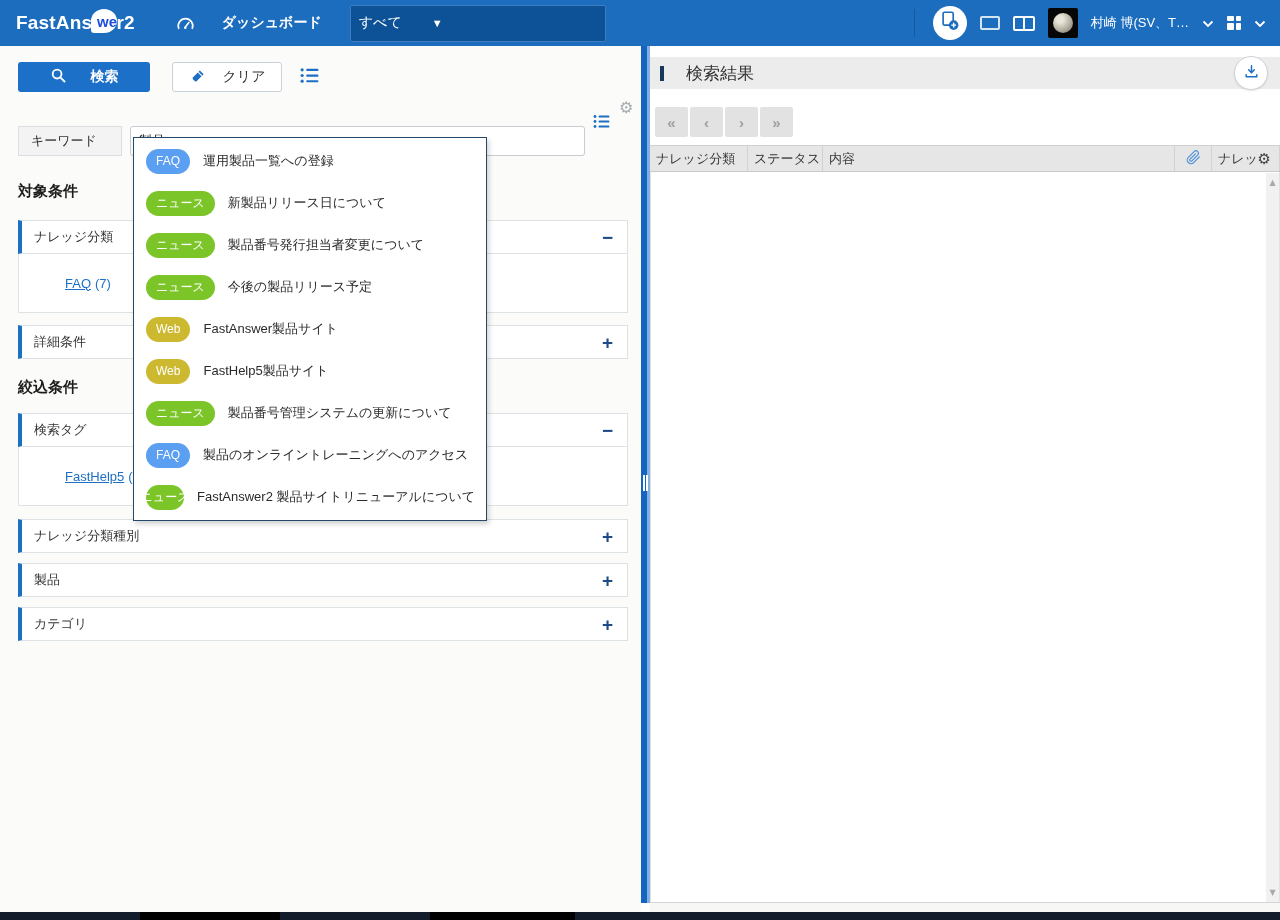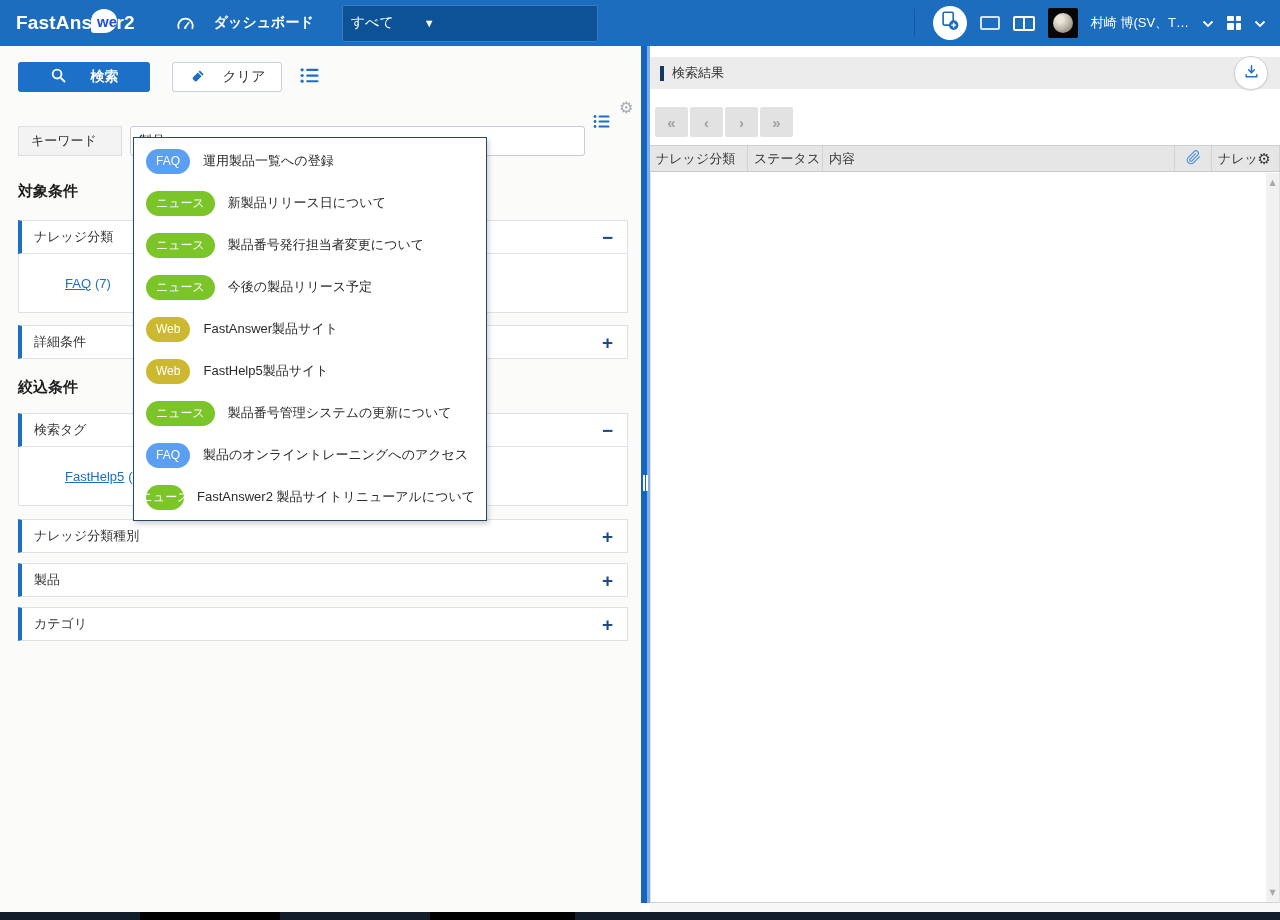--- a/index.html
+++ b/index.html
@@ -5,21 +5,21 @@
   * { margin:0; padding:0; box-sizing:border-box; }
   html,body { width:1280px; height:920px; }
   body { font-family:"Liberation Sans","DejaVu Sans",sans-serif; background:#fff; overflow:hidden; }
   .stage { position:relative; width:1280px; height:920px; background:#fff; overflow:hidden; }
 
   
   .topnav { position:absolute; left:0; top:0; width:1280px; height:46px; background:#1d6dbe; display:flex; align-items:stretch; }
   .logo { display:flex; align-items:center; margin-left:16px; margin-right:22px; color:#fff; font-size:19px; font-weight:bold; letter-spacing:.2px; white-space:nowrap; cursor:pointer; }
   .logo .bubble { position:relative; display:inline-flex; align-items:center; justify-content:flex-end; width:26px; height:24px; background:#fff; border-radius:50% 50% 50% 12%; color:#1d4ed8; font-size:15px; margin:0 -1px 6px -1px; top:1px; }
   .tabs { display:flex; align-items:stretch; }
-  .tab { display:flex; align-items:center; gap:18px; padding:0 18px; color:#fff; font-size:14px; font-weight:bold; cursor:pointer; white-space:nowrap; }
+  .tab { display:flex; align-items:center; gap:26px; padding:0 18px; color:#fff; font-size:14px; font-weight:bold; cursor:pointer; white-space:nowrap; }
   .tab.active { background:#edf0ee; color:#17375e; }
   .tab svg { display:block; }
   .scope { display:flex; align-items:center; margin-left:10px; align-self:center; width:256px; height:37px; background:#0d5296; border:1px solid #3d7cbd; border-radius:2px; color:#fff; font-size:14px; padding:0 8px; cursor:pointer; }
   .scope .caret { margin-left:30px; font-size:11px; }
   .nav-right { margin-left:auto; display:flex; align-items:center; gap:13px; padding-right:14px; }
   .vsep { width:1px; height:28px; background:#15589c; margin-right:5px; }
   .circle-btn { width:34px; height:34px; border-radius:50%; background:#fff; display:flex; align-items:center; justify-content:center; cursor:pointer; }
   .pane1 { width:20px; height:14px; border:2px solid rgba(255,255,255,.82); border-radius:2px; display:inline-block; cursor:pointer; }
   .pane2 { position:relative; width:22px; height:15px; border:2px solid #fff; border-radius:2px; display:inline-block; cursor:pointer; }
   .pane2::after { content:""; position:absolute; left:8px; top:0; width:2px; height:11px; background:#fff; }
@@ -57,21 +57,21 @@
 
   
   .divider { position:absolute; left:641px; top:46px; width:9px; height:857px; background:linear-gradient(to right,#1565c0 0 6px,#7fb0e0 6px 9px); cursor:col-resize; }
   .grip { position:absolute; left:1px; top:426px; width:7px; height:22px; display:flex; gap:1px; align-items:center; justify-content:center; }
   .grip i { display:block; width:2px; height:16px; background:#fff; }
 
   
   .right-panel { position:absolute; left:650px; top:46px; width:630px; height:866px; background:#fff; }
   .rp-title { margin-top:11px; height:32px; background:#ececec; display:flex; align-items:center; position:relative; }
   .rp-accent { width:4px; height:15px; background:#17375e; margin-left:10px; }
-  .rp-title-text { margin-left:8px; font-size:13px; color:#333; }
+  .rp-title-text { margin-left:22px; font-size:17px; color:#333; }
   .dl-btn { position:absolute; right:12px; top:-1px; width:34px; height:34px; border-radius:50%; background:#fff; border:1px solid #ccd3d9; box-shadow:0 1px 2px rgba(0,0,0,.10); display:flex; align-items:center; justify-content:center; cursor:pointer; }
   .pager { margin:18px 0 0 5px; display:flex; gap:2px; }
   .pg-btn { width:33px; height:30px; background:#e2e2e2; border:none; color:#a0a0a0; font-size:15px; font-weight:bold; border-radius:2px; cursor:default; font-family:inherit; display:flex; align-items:center; justify-content:center; }
   .thead { margin-top:8px; height:27px; background:#e6e6e6; border-top:1px solid #d0d0d0; border-bottom:1px solid #c9c9c9; display:flex; position:relative; }
   .th { display:flex; align-items:center; padding-left:6px; font-size:13px; color:#383838; border-right:1px solid #d2d2d2; white-space:nowrap; overflow:hidden; }
   .th:last-child { border-right:none; }
   .th.icon-col { justify-content:center; padding-left:0; }
   .th-gear { position:absolute; right:9px; top:4px; color:#3c4043; font-size:15px; cursor:pointer; font-family:"DejaVu Sans",sans-serif; }
   .tbody { height:731px; border-left:1px solid #e1e1e1; border-right:1px solid #e1e1e1; border-bottom:1px solid #d4d4d4; background:#fff; }
   .vscroll { position:absolute; right:1px; top:127px; width:13px; height:729px; background:#f1f1f1; }

